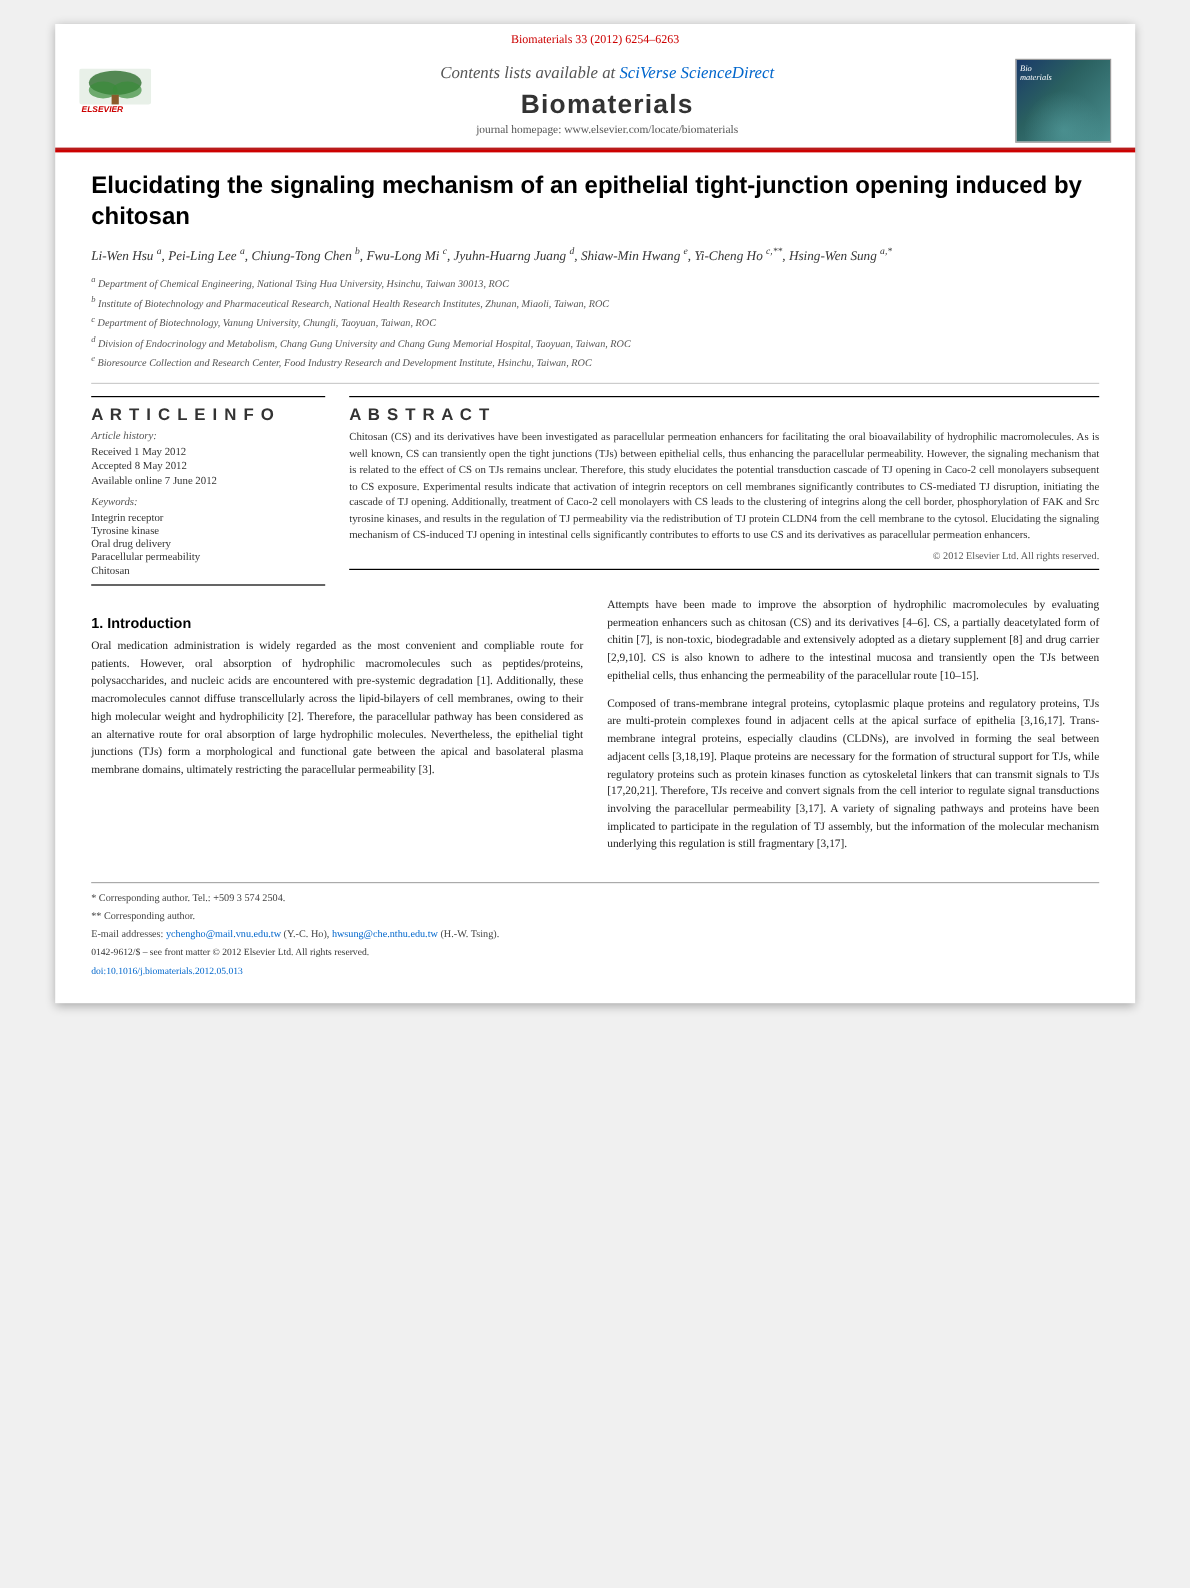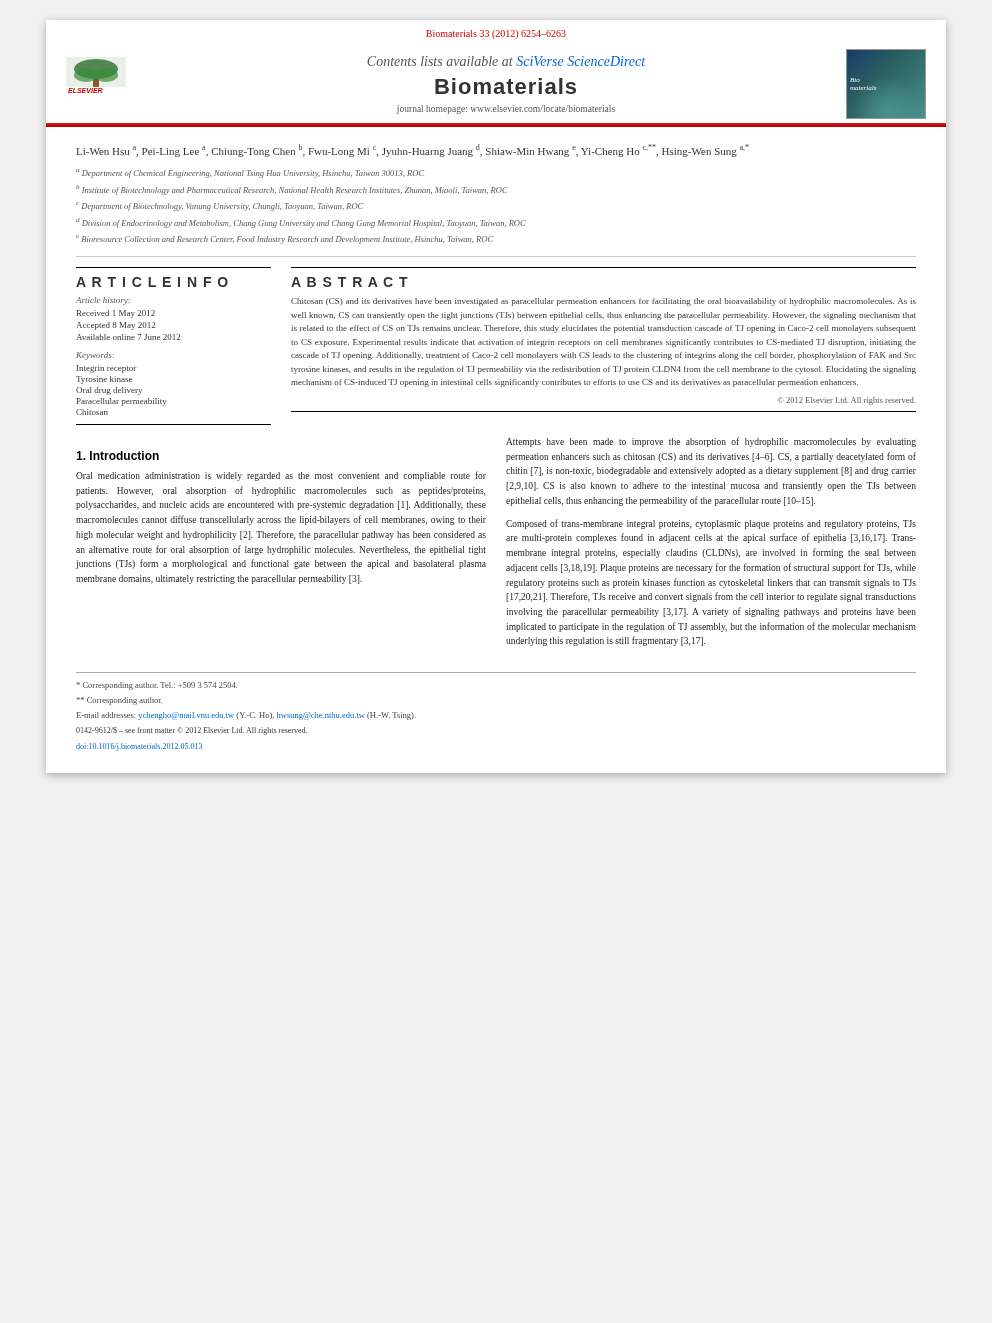--- a/index.html
+++ b/index.html
@@ -65,21 +65,21 @@
       font-size: 9.5px;
       color: #555;
       margin-top: 4px;
     }
     .biomaterials-cover {
       width: 80px;
       height: 70px;
       background: linear-gradient(135deg, #1a3a6a 0%, #2a6060 40%, #4a9090 100%);
       border: 1px solid #999;
       display: flex;
-      align-items: center;
+      align-items: flex-start;
       justify-content: flex-start;
       padding: 3px;
       position: relative;
       overflow: hidden;
     }
     .biomaterials-cover::after {
       content: '';
       position: absolute;
       top: 20px; left: 0; right: 0; bottom: 0;
       background: radial-gradient(circle at 50% 80%, rgba(100,180,180,0.4) 0%, transparent 60%);
@@ -101,20 +101,21 @@
       color: #000;
       margin-bottom: 10px;
       line-height: 1.3;
       font-family: Arial, sans-serif;
     }
     .authors-line {
       font-size: 11px;
       color: #333;
       margin-bottom: 6px;
       line-height: 1.5;
+      font-style: italic;
     }
     .authors-line sup {
       font-size: 8px;
       color: #333;
     }
     .affiliations {
       font-size: 8.5px;
       color: #555;
       font-style: italic;
       line-height: 1.5;
@@ -267,20 +268,21 @@
 
       <div class="biomaterials-cover">
         <div class="cover-label">Bio<br>materials</div>
       </div>
     </div>
   </div>
   <hr class="divider-line">
 
   <div class="article-body">
 
+    <div class="article-title">Elucidating the signaling mechanism of an epithelial tight-junction opening induced by chitosan</div>
 
     <div class="authors-line">
       Li-Wen Hsu <sup>a</sup>, Pei-Ling Lee <sup>a</sup>, Chiung-Tong Chen <sup>b</sup>, Fwu-Long Mi <sup>c</sup>, Jyuhn-Huarng Juang <sup>d</sup>,
       Shiaw-Min Hwang <sup>e</sup>, Yi-Cheng Ho <sup>c,**</sup>, Hsing-Wen Sung <sup>a,*</sup>
     </div>
 
     <div class="affiliations">
       <p><sup>a</sup> Department of Chemical Engineering, National Tsing Hua University, Hsinchu, Taiwan 30013, ROC</p>
       <p><sup>b</sup> Institute of Biotechnology and Pharmaceutical Research, National Health Research Institutes, Zhunan, Miaoli, Taiwan, ROC</p>
       <p><sup>c</sup> Department of Biotechnology, Vanung University, Chungli, Taoyuan, Taiwan, ROC</p>

